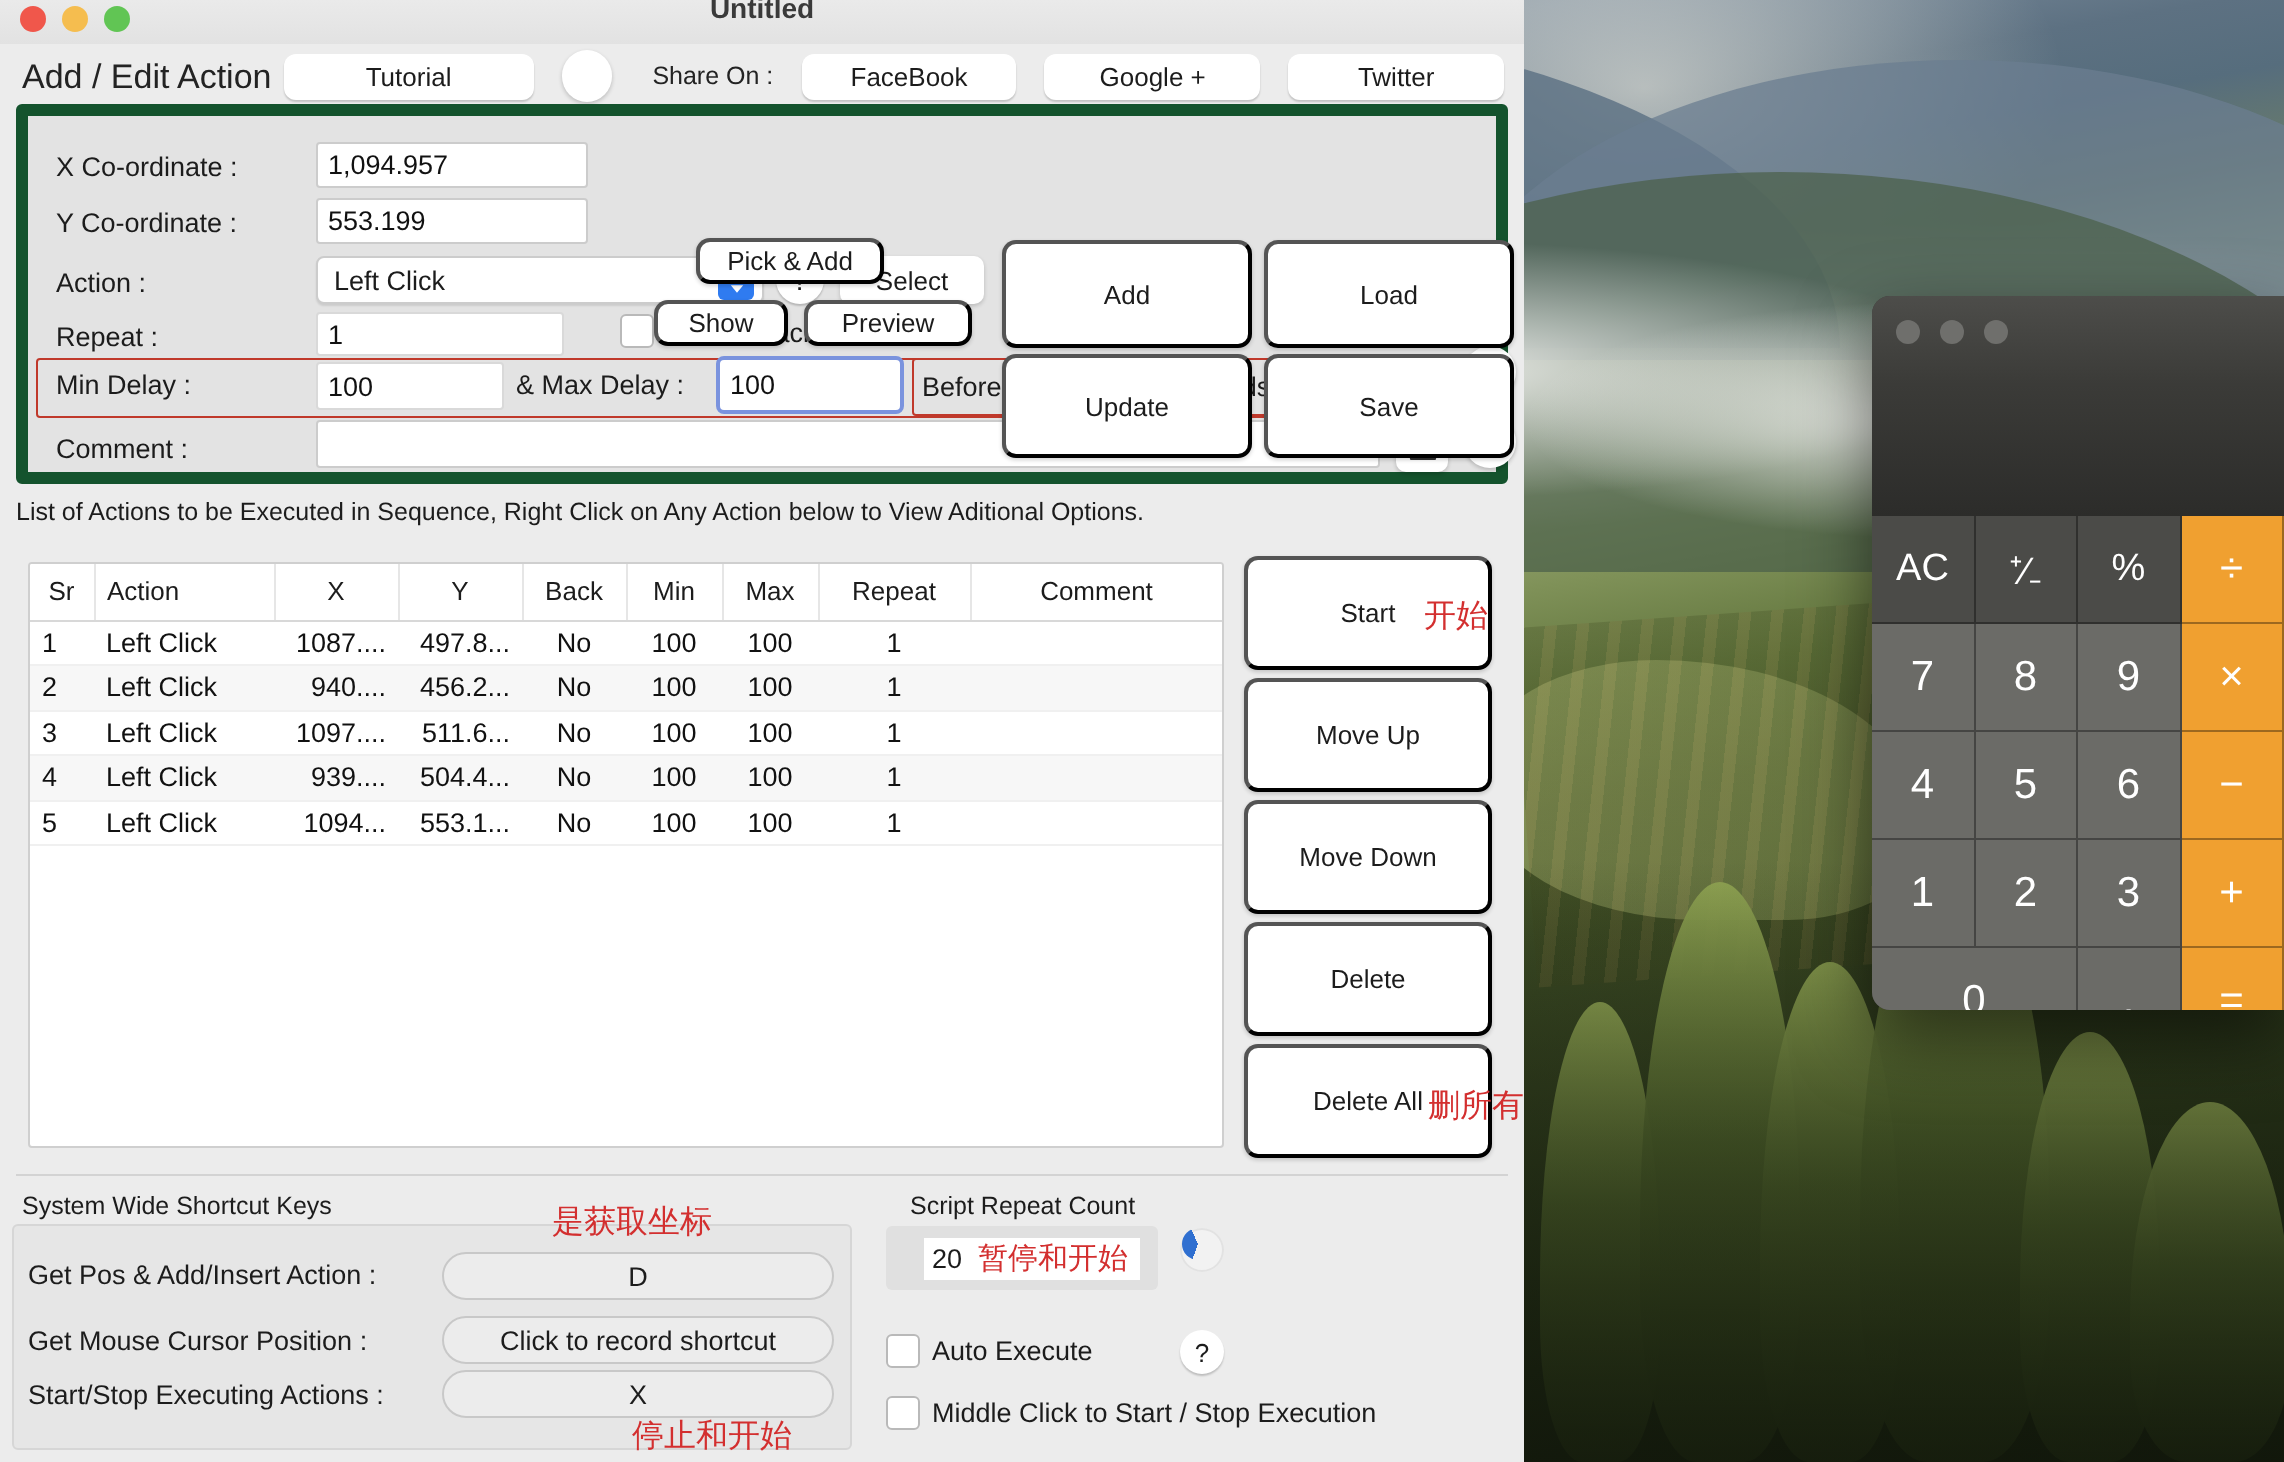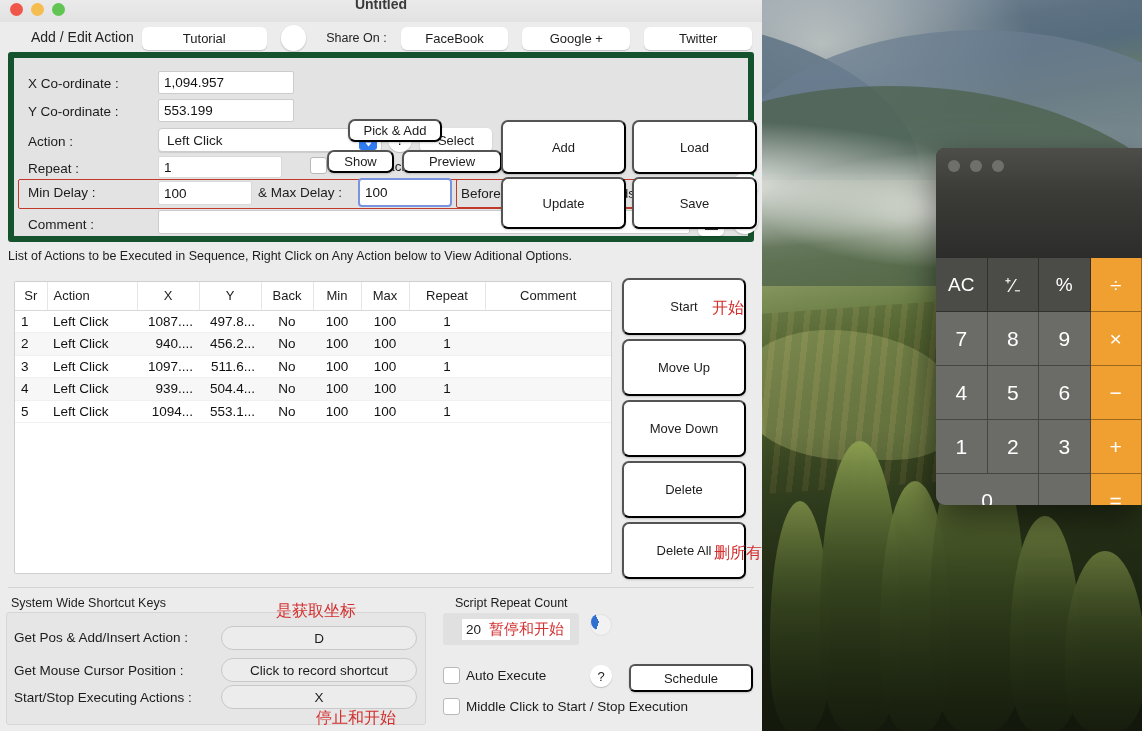--- a/index.html
+++ b/index.html
@@ -143,21 +143,21 @@
     background:#fff; box-shadow:0 1px 2px rgba(0,0,0,.20); cursor:pointer;
   }
   #share-on-label { margin-left:20px; font-size:13.5px; }
   #fb-btn, #gp-btn, #tw-btn { height:23px; }
   #fb-btn { width:110px; margin-left:14px; }
   #gp-btn { width:110px; margin-left:14px; }
   #tw-btn { width:110px; margin-left:14px; }
 
   
   #addedit-label {
-    position:absolute; left:11px; top:29px; font-size:14px; color:#232323;margin-left:20px;
+    position:absolute; left:11px; top:29px; font-size:17px; color:#232323;
   }
   #form-panel {
     position:absolute; left:8px; top:52px; width:746px; height:190px;
     background:#e3e3e3; border:6px solid #14532d; border-radius:3px;
   }
   .form-label {
     position:absolute; font-size:13.5px; color:#1c1c1c; white-space:nowrap;
   }
   .tf {
     position:absolute; background:#fff; border:1px solid #ccc;
@@ -234,21 +234,21 @@
     box-shadow:0 1px 2px rgba(0,0,0,.18);
     display:flex; align-items:center; justify-content:center;
     font-size:13px; color:#1c1c1c; cursor:pointer;
   }
   #add-btn    { left:487px; top:62px;  width:125px; height:54px; }
   #load-btn   { left:618px; top:62px;  width:125px; height:54px; }
   #update-btn { left:487px; top:119px; width:125px; height:52px; }
   #save-btn   { left:618px; top:119px; width:125px; height:52px; }
   #pick-add-btn { left:334px; top:61px;  width:94px;  height:23px; }
   #show-btn     { left:313px; top:92px;  width:67px;  height:23px; }
-  #preview-btn  { left:388px; top:92px;  width:100px;  height:23px; }
+  #preview-btn  { left:388px; top:92px;  width:84px;  height:23px; }
 
   
   #list-caption {
     position:absolute; left:8px; top:249px; font-size:12.5px; color:#1c1c1c;
   }
 
   
   #table-wrap {
     position:absolute; left:14px; top:281px; width:598px; height:293px;
     background:#fff; border:1px solid #cfcfcf; border-radius:2px;
@@ -596,21 +596,20 @@
   <div class="cn-annot" id="startstop-cn">停止和开始</div>
 
   <div id="repeatcount-label">Script Repeat Count</div>
   <div id="repeat-panel"></div>
   <div id="repeat-count-field">
     <span>20</span>
     <span class="cn-annot" id="repeat-cn">暂停和开始</span>
   </div>
   <div id="spinner"></div>
 
-  <button class="big-btn" id="schedule-btn">Schedule</button>
 
   <div class="cbox" id="auto-exec-box"></div>
   <div id="auto-exec-label">Auto Execute</div>
   <div id="help-btn-2">?</div>
 
   <div class="cbox" id="middle-click-box"></div>
   <div id="middle-click-label">Middle Click to Start / Stop Execution</div>
 </div>
 
 </body></html>

